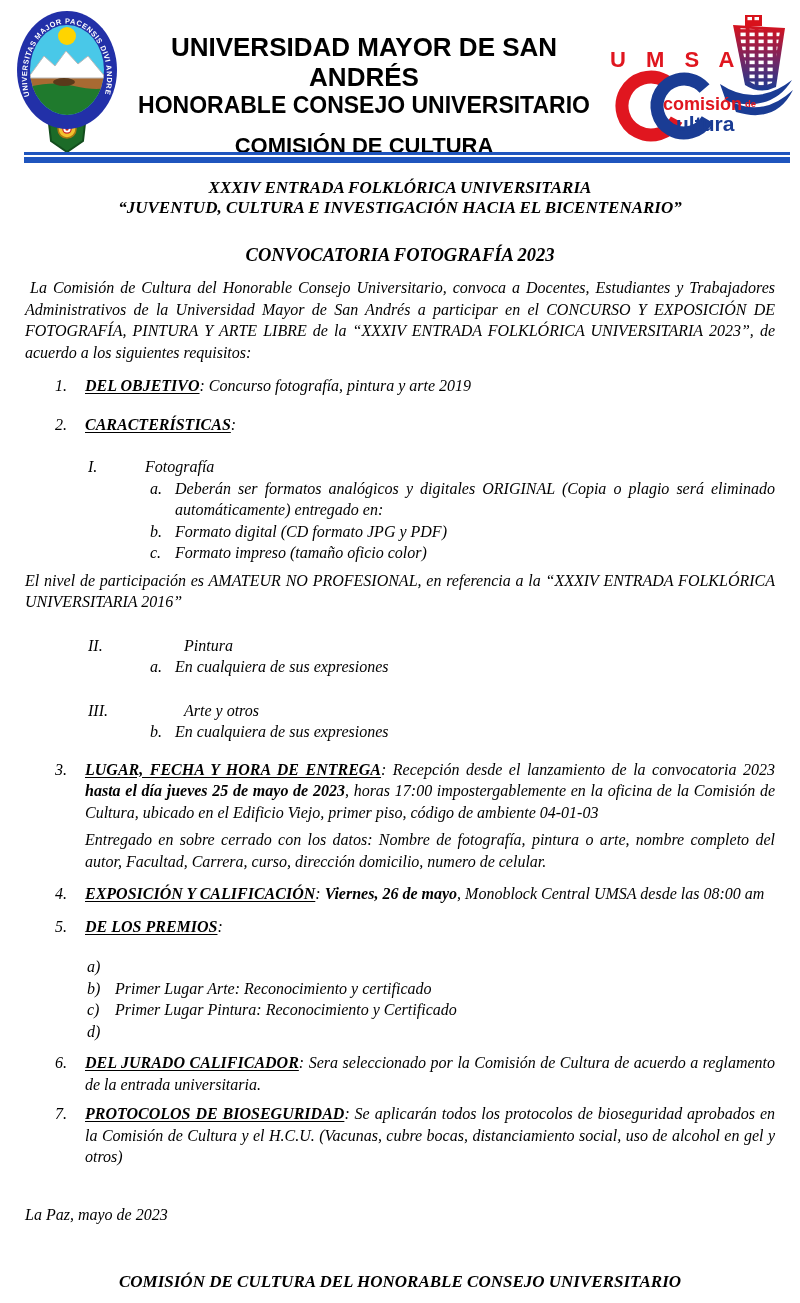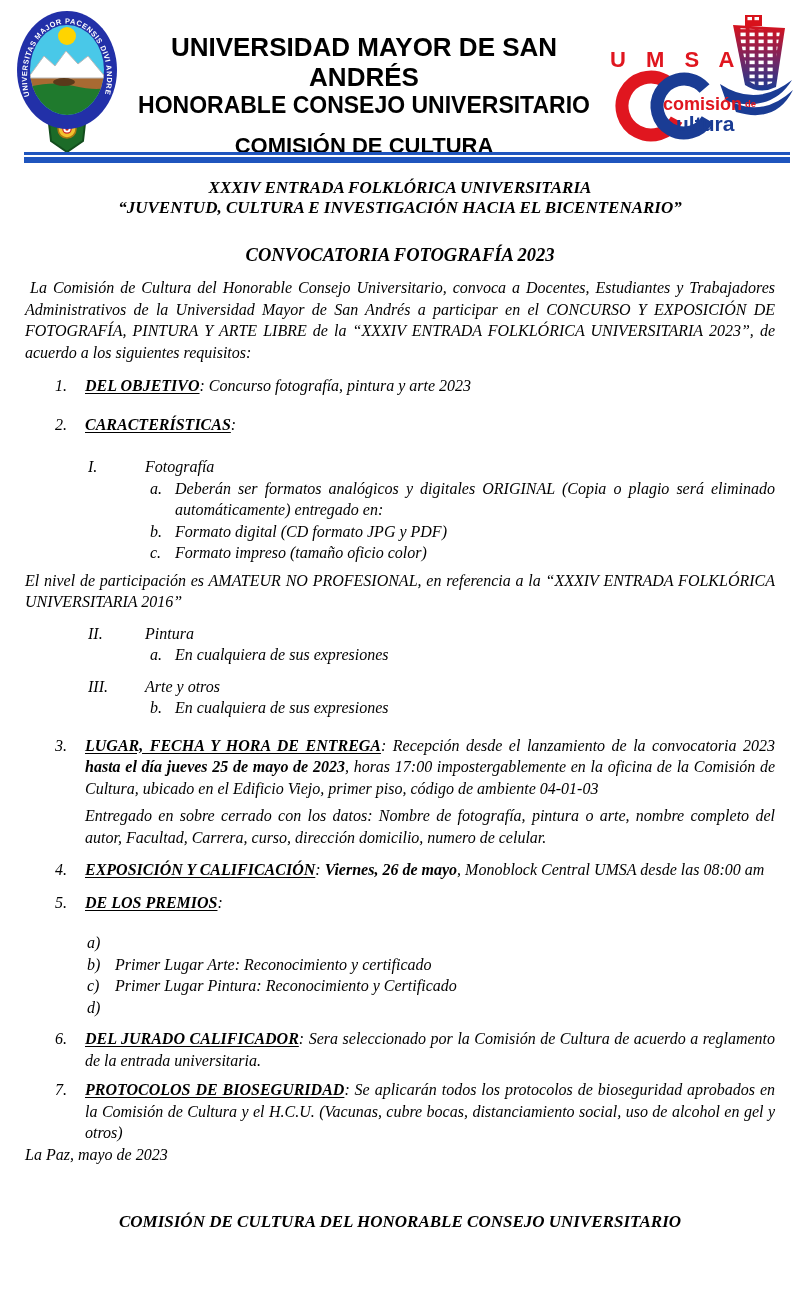--- a/index.html
+++ b/index.html
@@ -49,26 +49,26 @@
   .anum  { flex:0 0 25px; }
   .abody { flex:1; text-align:justify; }
 
   .note-full { text-align:justify; margin-top:6px; }
   .note-ind  { margin-left:60px; text-align:justify; margin-top:6px; }
 
   .prize { display:flex; margin-left:62px; }
   .pnum  { flex:0 0 28px; }
 
   .mt9  { margin-top:9px; }  .mt17 { margin-top:17px; }
-  .mt21 { margin-top:21px; } .mt15 { margin-top:10px; }
+  .mt21 { margin-top:21px; } .mt15 { margin-top:22px;gap:39px; }
   .mt16 { margin-top:16px; } .mt11 { margin-top:11px; }
   .mt10 { margin-top:10px; } .mt19 { margin-top:19px; }
   .mt8  { margin-top:8px; }
 
-  .placedate { }
+  .placedate { margin-top:36px; }
   .signature { margin-top:46px; text-align:center; font-weight:700; font-size:17px; }
 </style>
 </head>
 <body>
 
 <div class="page">
 
   <div class="header">
 
     <svg class="crest" width="106" height="145" viewBox="0 0 106 145">
@@ -154,21 +154,21 @@
   <div class="doc">
 
     <div class="center evtitle">XXXIV ENTRADA FOLKLÓRICA UNIVERSITARIA</div>
     <div class="center evtitle">“JUVENTUD, CULTURA E INVESTIGACIÓN HACIA EL BICENTENARIO”</div>
     <div class="center calltitle">CONVOCATORIA FOTOGRAFÍA 2023</div>
 
     <p class="intro" style="margin-bottom:12px;">La Comisión de Cultura del Honorable Consejo Universitario, convoca a Docentes, Estudiantes y Trabajadores Administrativos de la Universidad Mayor de San Andrés a participar en el CONCURSO Y EXPOSICIÓN DE FOTOGRAFÍA, PINTURA Y ARTE LIBRE de la “XXXIV ENTRADA FOLKLÓRICA UNIVERSITARIA 2023”, de acuerdo a los siguientes requisitos:</p>
 
     <div class="item mt9">
       <span class="inum">1.</span>
-      <span class="ibody"><span class="hd">DEL OBJETIVO</span><span>: Concurso fotografía, pintura y arte 2023</span></span>
+      <span class="ibody"><span class="hd">DEL OBJETIVO</span><span>: Concurso fotografía, pintura y arte 2019</span></span>
     </div>
 
     <div class="item mt17">
       <span class="inum">2.</span>
       <span class="ibody"><span class="hd">CARACTERÍSTICAS</span><span>:</span></span>
     </div>
 
     <div class="roman mt21">
       <span class="rnum">I.</span>
       <span>Fotografía</span>

